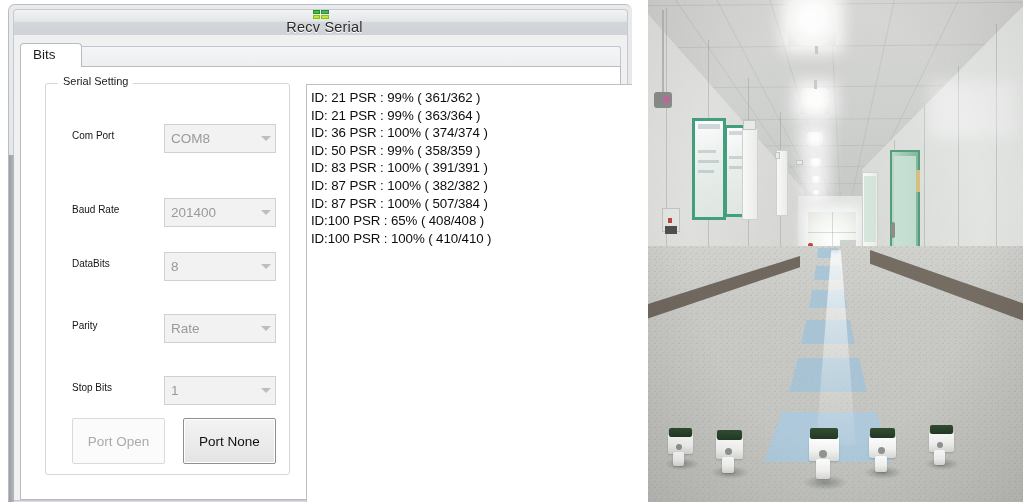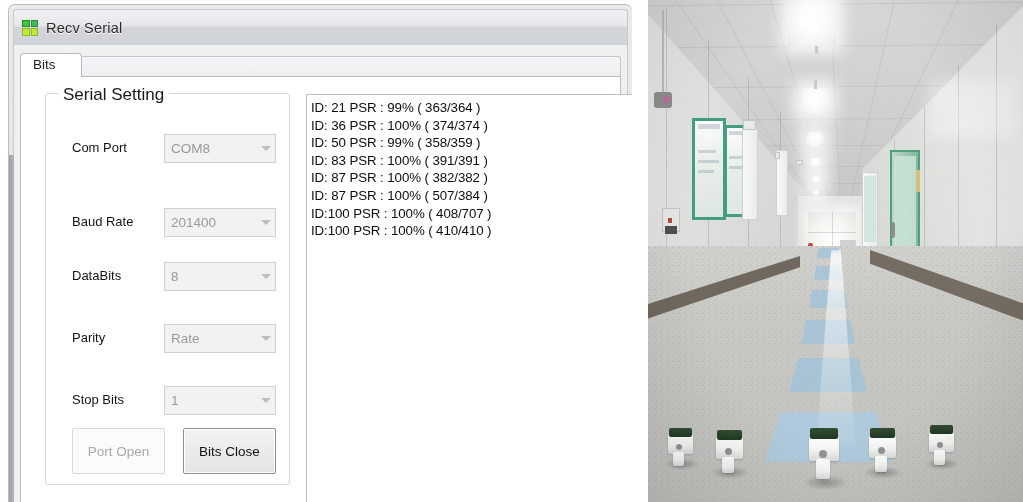--- a/index.html
+++ b/index.html
@@ -26,25 +26,25 @@
     border-radius:7px 7px 0 0;
     background: linear-gradient(to bottom,#e9eaec 0%, #dcdee2 100%);
     padding: 4px 4px 0 4px;
   }
   .left-shadow {
     position:absolute; left:0px; top:150px; width:5px; height:352px;
     background: linear-gradient(to right,#9a9da3,#b5b8bd);
   }
 
   .titlebar {
-    position: relative; height: 36px;
+    position: relative; height: 26px;
     background: linear-gradient(to bottom, #f2f3f4 0%, #e4e6e9 45%, #d3d6da 50%, #cfd2d7 100%);
     border:1px solid #c6c9ce; border-bottom:none;
     border-radius:4px 4px 0 0;
-    display:flex; align-items:center; padding-left:8px;
+    display:flex; align-items:center; padding-left:8px;flex-direction:column;
   }
   .title-icon { width:16px; height:16px; display:grid;
     grid-template-columns:1fr 1fr; grid-template-rows:1fr 1fr; gap:1px;
     margin-right:8px; }
   .ti-cell { background:#bfe83a; border:1px solid #8cbf1c; }
   .ti-cell.g1 { background:#3fc23f; border-color:#229022; }
   .ti-cell.g2 { background:#46b85a; border-color:#2a8c3c; }
   .title-text {
     font-size:14.5px; color:#2a2a2a; letter-spacing:.2px;
     text-shadow: 0 1px 0 #ffffff;
@@ -87,27 +87,27 @@
 
   
   .groupbox {
     position:absolute; left:24px; top:16px; width:245px; height:392px;
     border:1px solid #d4d6d9; border-radius:3px;
     background:transparent;
   }
   .gb-title {
     position:absolute; left:12px; top:-9px;
     background:#ffffff; padding:0 5px;
-    font-size:17px; color:#1a1a1a;
+    font-size:11px; color:#1a1a1a;
   }
 
   .field-row { position:absolute; left:0; width:100%; height:30px; }
   .field-label {
     position:absolute; left:26px; top:6px;
-    font-size:13px; color:#141414; white-space:nowrap;
+    font-size:10px; color:#141414; white-space:nowrap;
   }
   .combo {
     position:absolute; left:118px; top:0;
     width:112px; height:29px;
     background:#f2f2f2;
     border:1px solid #cdd0d4;
     display:flex; align-items:center;
   }
   .combo-val {
     font-size:13.5px; color:#9a9a9a; padding-left:6px;
@@ -357,31 +357,32 @@
                 <span class="field-label">Stop Bits</span>
                 <div class="combo">
                   <span class="combo-val">1</span>
                   <span class="combo-btn">
                       <span class="arrow-dn"></span>
                     </span>
                 </div>
               </div>
 
               <div class="btn" style="left:26px; top:334px;">Port Open</div>
-              <div class="btn enabled" style="left:137px; top:334px;">Bits Close</div>
+              <div class="btn enabled" style="left:137px; top:334px;">Port None</div>
             </div>
 
             <div class="logbox">
+              <div class="log-line">ID: 21 PSR : 99% ( 361/362 )</div>
               <div class="log-line">ID: 21 PSR : 99% ( 363/364 )</div>
               <div class="log-line">ID: 36 PSR : 100% ( 374/374 )</div>
               <div class="log-line">ID: 50 PSR : 99% ( 358/359 )</div>
               <div class="log-line">ID: 83 PSR : 100% ( 391/391 )</div>
               <div class="log-line">ID: 87 PSR : 100% ( 382/382 )</div>
               <div class="log-line">ID: 87 PSR : 100% ( 507/384 )</div>
-              <div class="log-line">ID:100 PSR : 100% ( 408/707 )</div>
+              <div class="log-line">ID:100 PSR : 65% ( 408/408 )</div>
               <div class="log-line">ID:100 PSR : 100% ( 410/410 )</div>
             </div>
 
           </div>
         </div>
       </div>
     </div>
     <div class="left-shadow"></div>
   </div>
 

